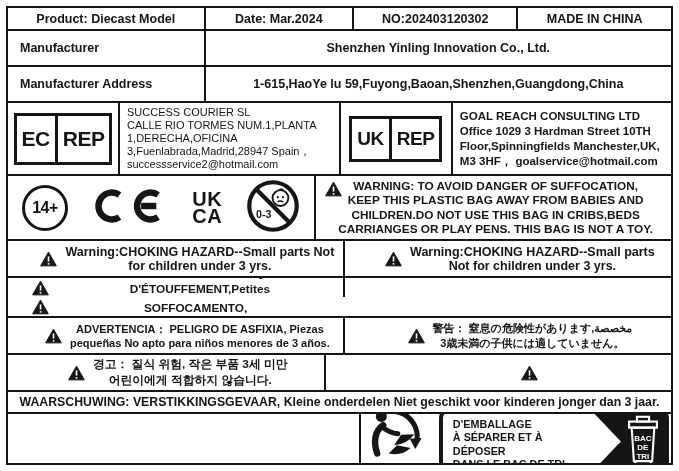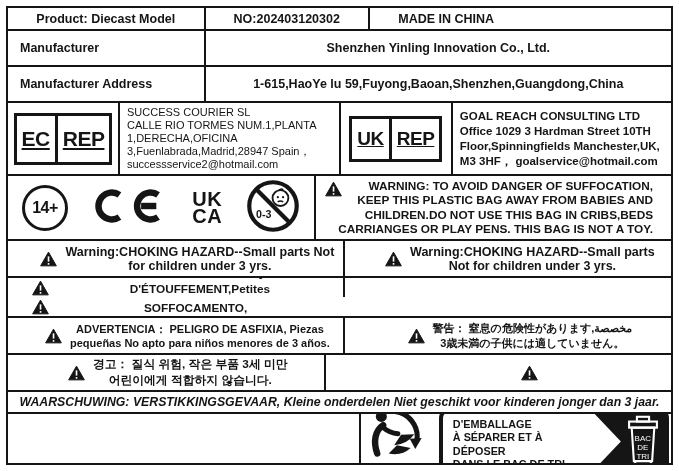--- a/index.html
+++ b/index.html
@@ -17,68 +17,69 @@
   .r1 { height:23px; font-size:12.5px; font-weight:bold; }
   .r23 { height:36px; font-size:12.5px; font-weight:bold; }
   .w-prod { width:29.8%; } .w-date { width:22.4%; } .w-no { width:24.8%; } .w-made { width:23%; }
   .w-lbl { width:29.8%; justify-content:flex-start; padding-left:12px; }
   .w-val { width:70.2%; }
 
   
   .r4 { height:73px; }
   .rep-half { width:50.2%; display:flex; align-items:stretch; }
   .rep-half.rt { width:49.8%; }
-  .rep-badge-cell { border-right:2px solid #151515; display:flex; align-items:center; justify-content:center; width:112px; flex:0 0 112px;text-decoration:underline; }
+  .rep-badge-cell { border-right:2px solid #151515; display:flex; align-items:center; justify-content:center; width:112px; flex:0 0 112px; }
   .rep-badge { display:flex; border:3px solid #151515; height:52px; }
   .rep-badge.uk { height:46px; }
   .rep-badge span { display:flex; align-items:center; justify-content:center; font-weight:bold; font-size:21px; letter-spacing:-.5px; padding:0 5px; }
   .rep-badge.uk span { font-size:19px; }
   .rep-badge span:first-child { border-right:3px solid #151515; }
   .rep-text { flex:1; display:flex; align-items:center; padding-left:7px; font-size:11px; line-height:13px; }
   .rep-text.ukt { font-size:11.5px; line-height:15px; font-weight:bold; }
 
   
   .r5 { height:65px; }
   .marks-cell { width:46.5%; justify-content:space-between; padding:0 14px; }
   .age-circle { width:46px; height:46px; border:3.5px solid #151515; border-radius:50%; display:flex; align-items:center; justify-content:center; font-weight:bold; font-size:16px; letter-spacing:-.5px; }
   .ukca { font-weight:bold; font-size:20px; line-height:16.5px; letter-spacing:.5px; text-align:center; }
-  .suffocation { width:53.5%; position:relative; font-size:11.8px; font-weight:bold; line-height:14.5px; text-align:right; padding:2px 4px 2px 8px; }
+  .suffocation { width:53.5%; position:relative; font-size:11.8px; font-weight:bold; line-height:14.5px; text-align:center; padding:2px 4px 2px 8px; }
   .suffocation .tri { position:absolute; left:9px; top:5px; }
 
   
   .warnrow .c { gap:8px; text-align:center; font-weight:bold;padding-left:24px; }
   .wl { width:50.8%; } .wr { width:49.2%; }
   .r6 { height:37px; font-size:12.5px; }
   .r7 { height:40px; font-size:11.8px;flex-direction:column; }
   .r8 { height:37px; font-size:11px; }
   .r9 { height:37px; font-size:11.8px;gap:38px; }
   .ar-cell { direction:rtl; font-size:11px; line-height:13.5px; }
   .r10 { height:22px; font-size:12.3px; font-weight:bold; }
-  .r10 .c { width:100%;font-style:italic; }
+  .r10 .c { width:100%; }
 
   
   .r11 .empty { width:53.2%; }
   .r11 .recycle { width:46.8%; gap:10px; }
   .triman-bubble { position:relative; background:#151515; border-radius:10px; padding:4px; display:flex; width:230px; height:68px; margin-top:6px; }
   .fr-tab { position:absolute; top:-13px; left:5px; background:#151515; color:#fff; font-weight:bold; font-size:10.5px; padding:1px 6px 4px 6px; border-radius:4px 4px 0 0; line-height:11px; }
   .bubble-white { background:#fff; flex:1; clip-path:polygon(0 0,84% 0,100% 50%,84% 100%,0 100%); border-radius:6px 0 0 6px; display:flex; align-items:flex-end; padding:0 32px 0 10px; }
   .bubble-text { font-size:10.8px; font-weight:bold; line-height:13.5px; white-space:pre-line; }
   .bin-wrap { width:44px; position:relative; display:flex; align-items:center; justify-content:center; }
-  .bin-text { position:absolute; top:22px; left:0; width:100%; text-align:center; color:#fff; font-weight:normal; font-size:8px; line-height:9px; white-space:pre-line; }
+  .bin-text { position:absolute; top:22px; left:0; width:100%; text-align:center; color:#fff; font-weight:bold; font-size:8px; line-height:9px; white-space:pre-line; }
 
   .tri { flex:0 0 auto; }
 </style>
 </head>
 <body>
 
 <div class="canvas">
   <div class="label">
 
     <div class="row r1">
       <div class="c w-prod">Product: Diecast Model</div>
+      <div class="c w-date">Date: Mar.2024</div>
       <div class="c w-no">NO:202403120302</div>
       <div class="c w-made">MADE IN CHINA</div>
     </div>
 
     <div class="row r23">
       <div class="c w-lbl">Manufacturer</div>
       <div class="c w-val">Shenzhen Yinling Innovation Co., Ltd.</div>
     </div>
 
     <div class="row r23">

